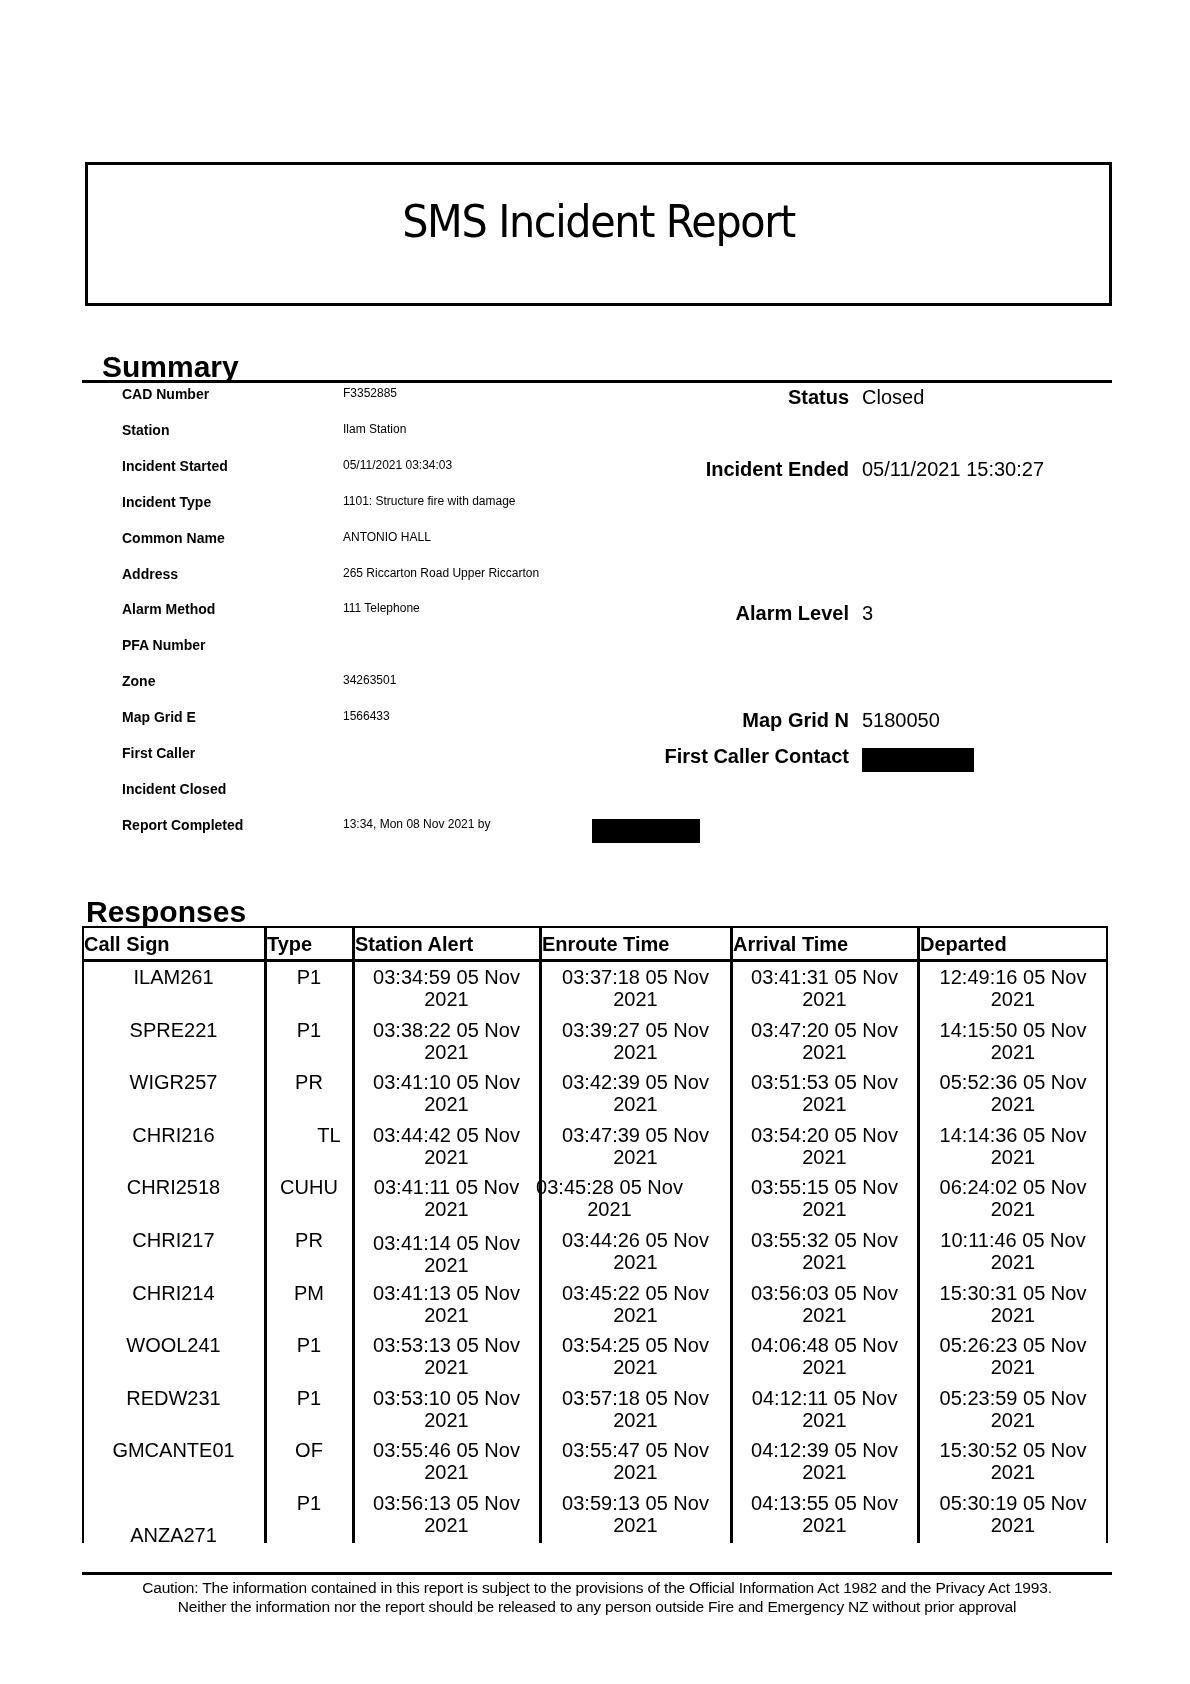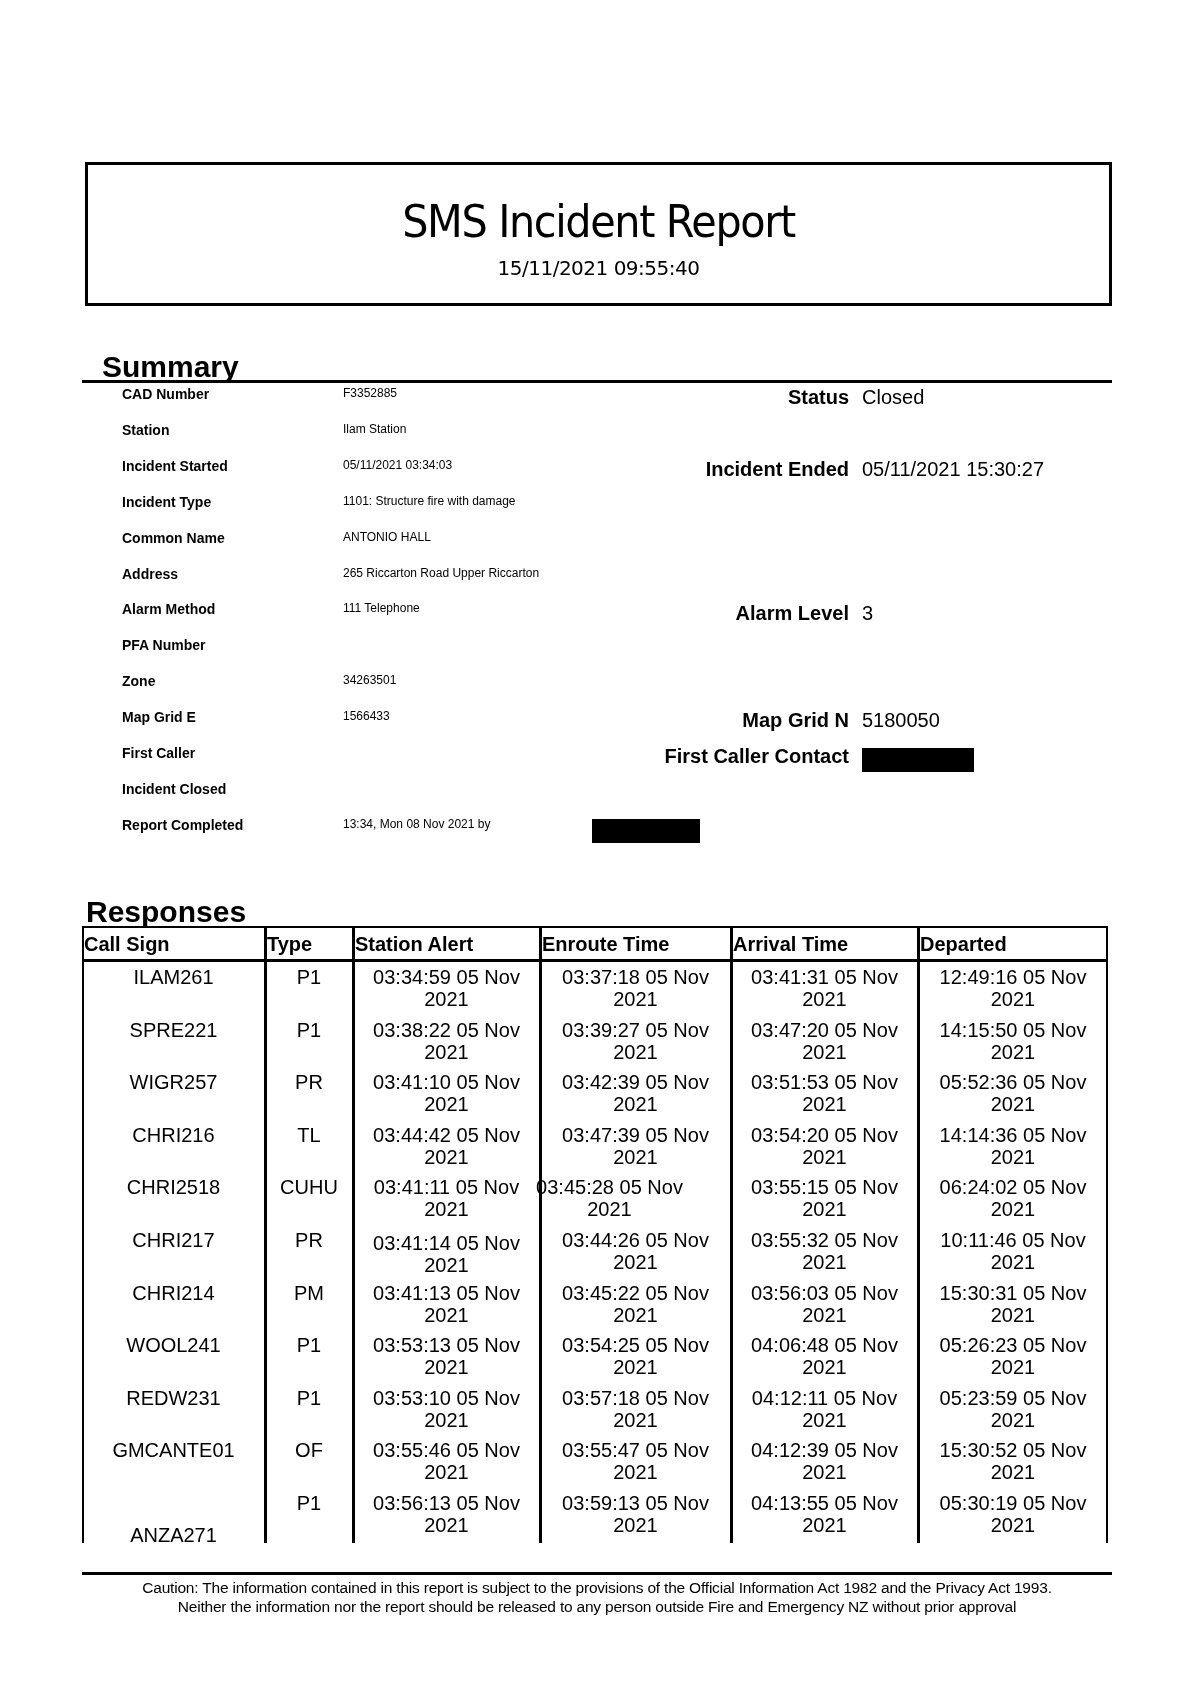--- a/index.html
+++ b/index.html
@@ -19,21 +19,20 @@
   .th { position:absolute; top:0; height:33px; line-height:32px; text-align:left; font-weight:bold; font-size:20px; }
   .vline { position:absolute; background:#000; width:3px; }
   .td { position:absolute; text-align:center; font-size:20px; line-height:22px; }
   .footer { position:absolute; left:82px; width:1030px; top:1578px; text-align:center; font-size:15.5px; line-height:19px; letter-spacing:-0.2px; }
 </style>
 </head>
 <body>
 
 <div class="title-box">
   <div class="title">SMS Incident Report</div>
-  <div class="subtitle">15/11/2021 09:55:40</div>
 </div>
 
 <div class="section-head" style="left:102px; top:350px;">Summary</div>
 <div class="rule" style="left:82px; top:380px; width:1030px; height:3px;"></div>
 
 <div id="summary-left">
     <div class="lbl" style="top: 386px;">CAD Number</div>
     <div class="val" style="top: 386px;">F3352885</div>
     <div class="lbl" style="top: 422px;">Station</div>
     <div class="val" style="top: 422px;">Ilam Station</div>
@@ -154,21 +153,21 @@
         </div>
         <div class="td" style="left: 836px; width: 190px; top: 145px;">
           <div>05:52:36 05 Nov</div>
           <div>2021</div>
         </div>
       </div>
       <div>
         <div class="td" style="left: 0px; width: 183px; top: 198px;">
           <div>CHRI216</div>
         </div>
-        <div class="td" style="left: 183px; width: 88px; top: 198px;">
+        <div class="td" style="left: 183px; width: 88px; top: 198px; padding-left: 20px;">
           <div>TL</div>
         </div>
         <div class="td" style="left: 271px; width: 187px; top: 198px;">
           <div>03:44:42 05 Nov</div>
           <div>2021</div>
         </div>
         <div class="td" style="left: 458px; width: 191px; top: 198px;">
           <div>03:47:39 05 Nov</div>
           <div>2021</div>
         </div>

